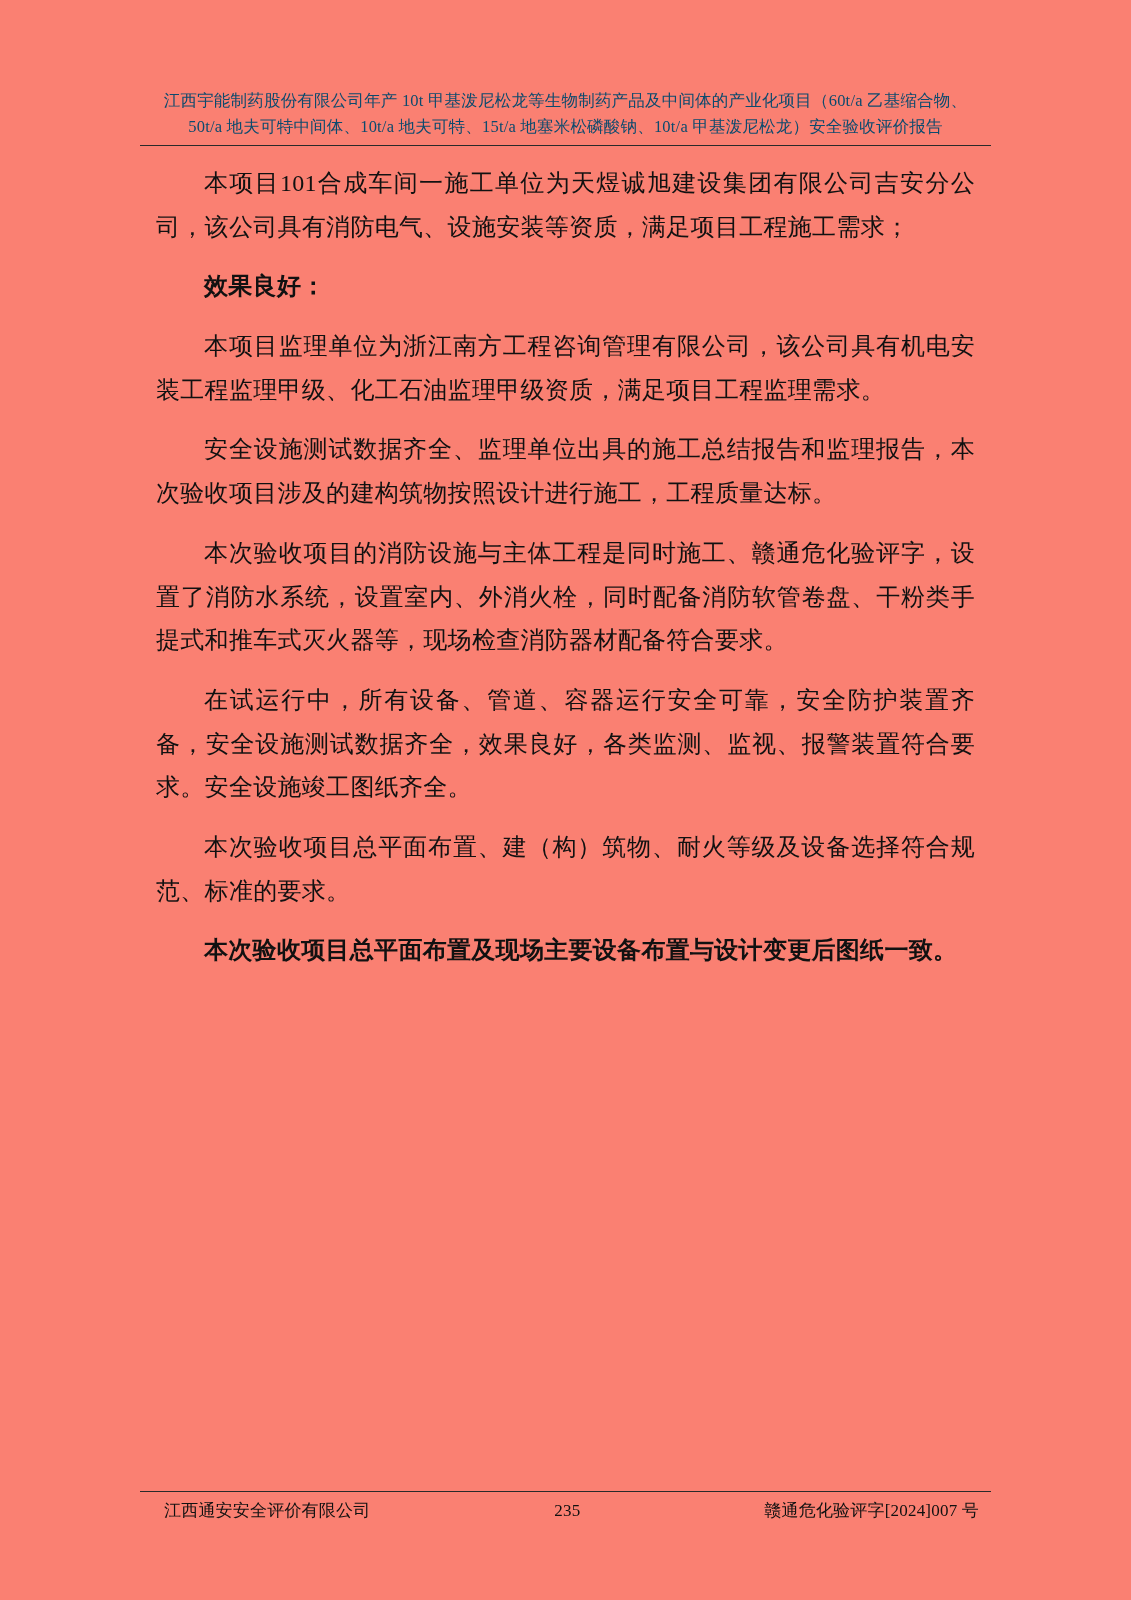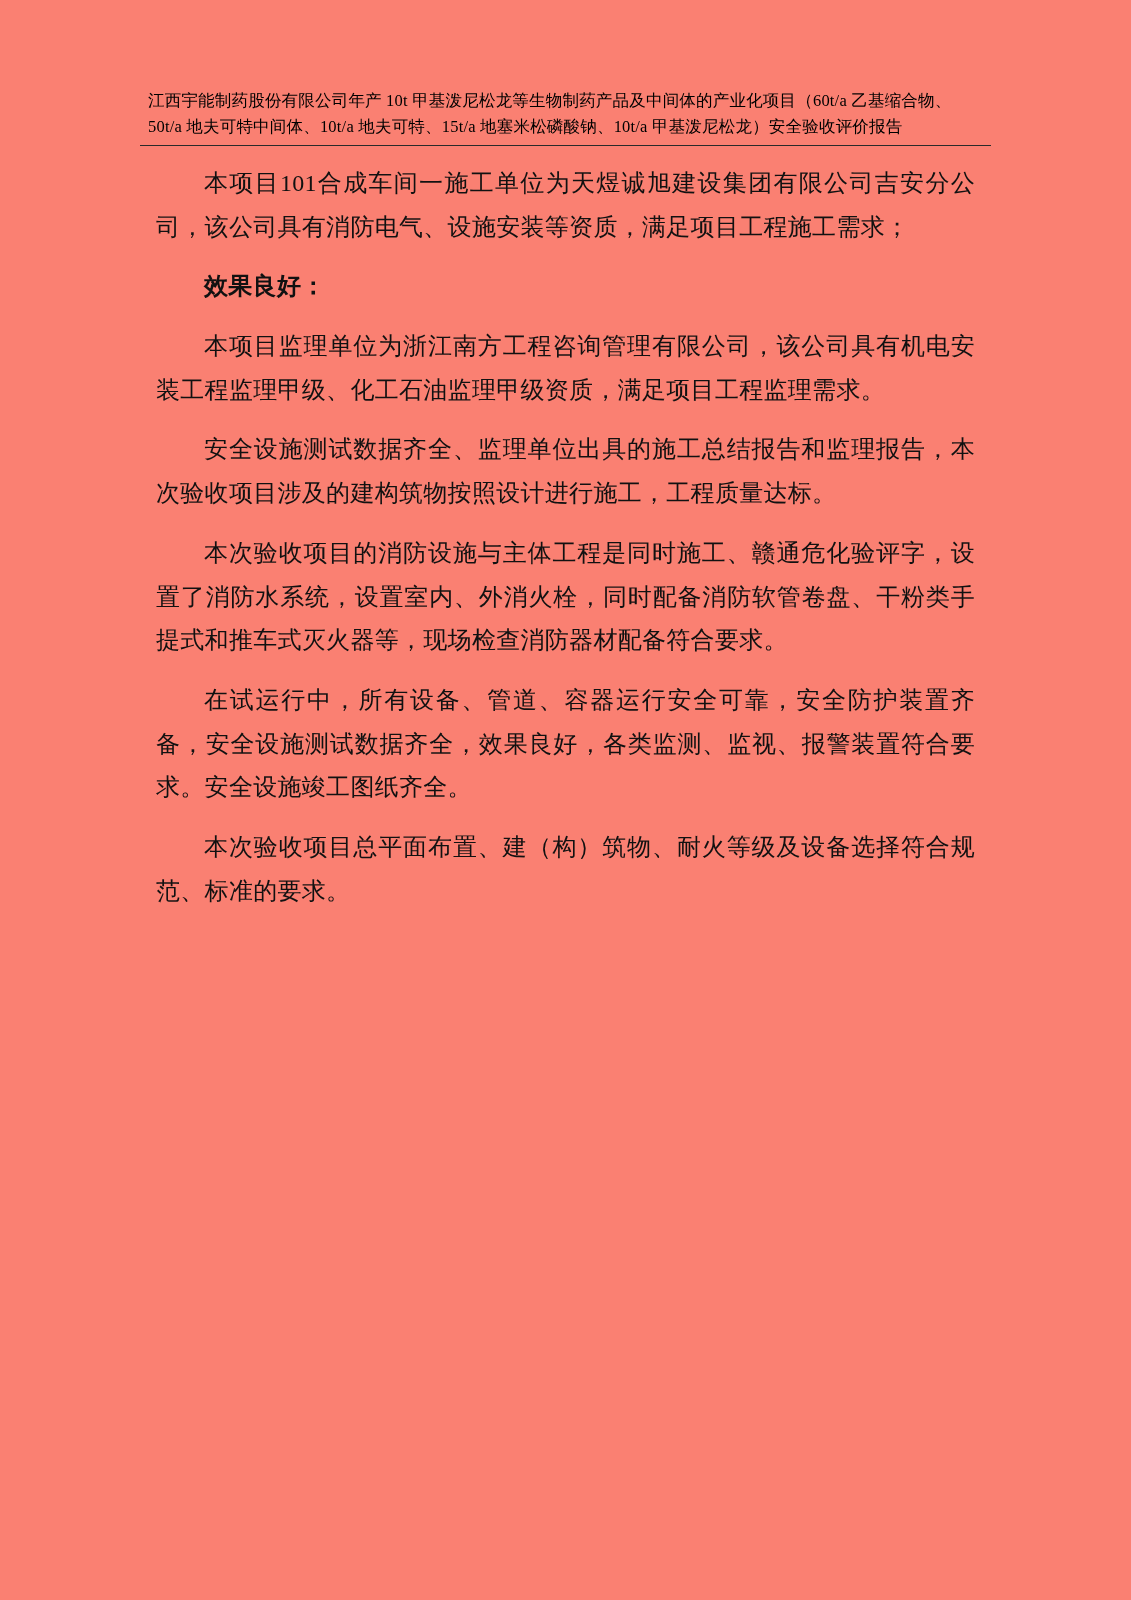--- a/index.html
+++ b/index.html
@@ -18,24 +18,24 @@
   .page {
     width: 1131px;
     height: 1600px;
     box-sizing: border-box;
     padding: 88px 140px 0 140px;
     position: relative;
   }
   .header {
     font-size: 16.5px;
     line-height: 1.55;
-    text-align: left;
+    text-align: center;
     letter-spacing: 0.2px;
     padding: 0 8px;
-    color: #000000;
+    color: #0c4a6e;
   }
   .header-rule {
     border: none;
     border-top: 1.2px solid #2a2a2a;
     margin: 6px 0 14px 0;
   }
   .body-text {
     font-size: 24px;
     line-height: 1.82;
     text-align: justify;
@@ -83,16 +83,25 @@
   <hr class="header-rule">
 
   <div class="body-text">
     <p>本项目101合成车间一施工单位为天煜诚旭建设集团有限公司吉安分公司，该公司具有消防电气、设施安装等资质，满足项目工程施工需求；</p>
     <p class="heading">效果良好：</p>
     <p>本项目监理单位为浙江南方工程咨询管理有限公司，该公司具有机电安装工程监理甲级、化工石油监理甲级资质，满足项目工程监理需求。</p>
     <p>安全设施测试数据齐全、监理单位出具的施工总结报告和监理报告，本次验收项目涉及的建构筑物按照设计进行施工，工程质量达标。</p>
     <p>本次验收项目的消防设施与主体工程是同时施工、赣通危化验评字，设置了消防水系统，设置室内、外消火栓，同时配备消防软管卷盘、干粉类手提式和推车式灭火器等，现场检查消防器材配备符合要求。</p>
     <p>在试运行中，所有设备、管道、容器运行安全可靠，安全防护装置齐备，安全设施测试数据齐全，效果良好，各类监测、监视、报警装置符合要求。安全设施竣工图纸齐全。</p>
     <p>本次验收项目总平面布置、建（构）筑物、耐火等级及设备选择符合规范、标准的要求。</p>
+    <p class="bold">本次验收项目总平面布置及现场主要设备布置与设计变更后图纸一致。</p>
   </div>
 
+  <div class="footer">
+    <hr class="footer-rule">
+    <div class="footer-row">
+      <div class="footer-left">江西通安安全评价有限公司</div>
+      <div class="footer-center">235</div>
+      <div class="footer-right">赣通危化验评字[2024]007 号</div>
+    </div>
+  </div>
 
 </div>
 
 </body></html>

